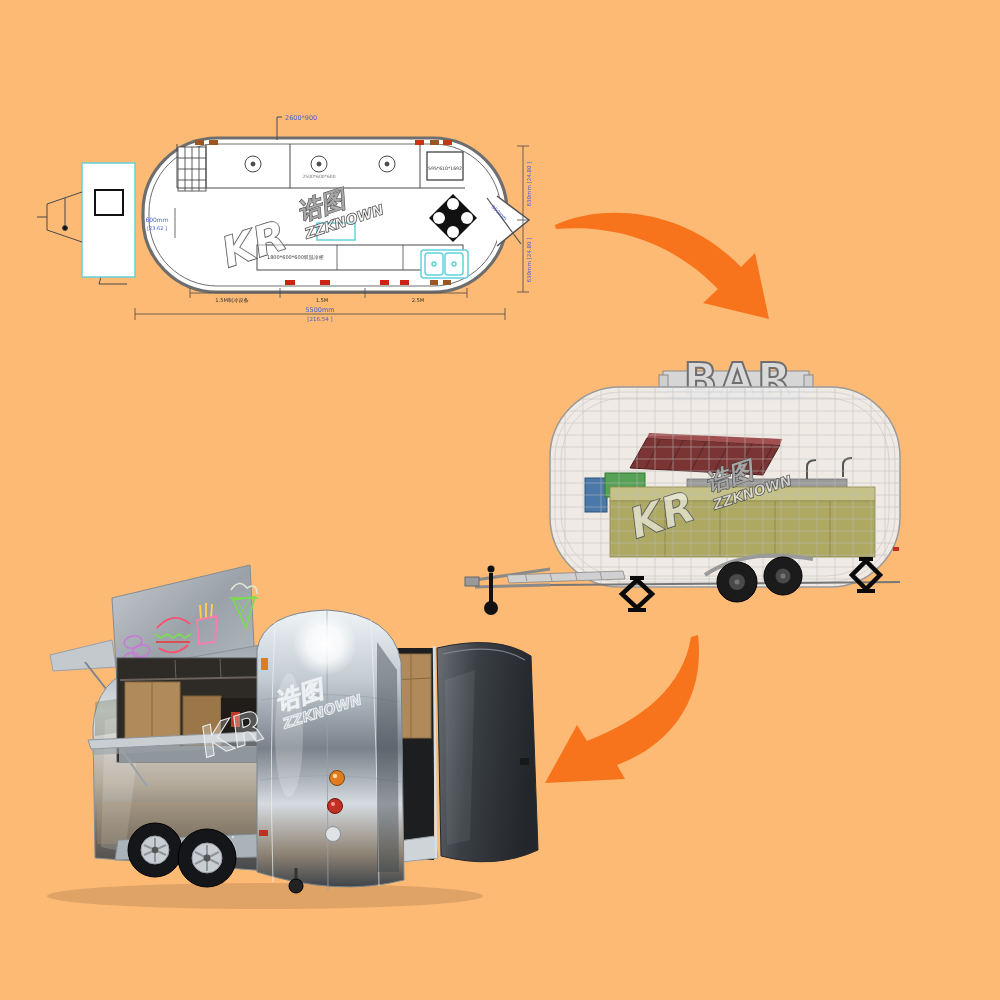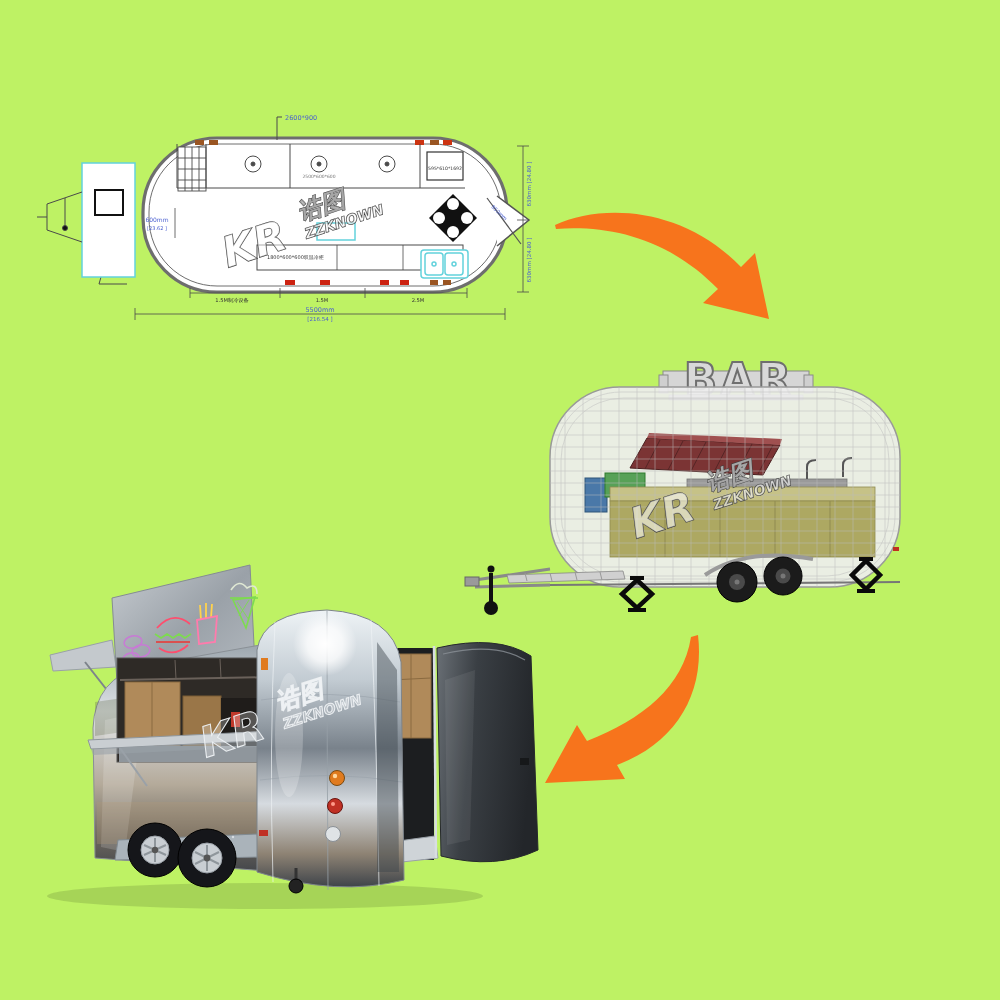--- a/index.html
+++ b/index.html
@@ -1,16 +1,16 @@
 <!DOCTYPE html>
 <html><head>
 <meta charset="utf-8">
 <style>
   html,body{margin:0;padding:0;background:#fff;}
-  .canvas{position:relative;width:1000px;height:1000px;background:#bef264;overflow:hidden;
+  .canvas{position:relative;width:1000px;height:1000px;background:#fdba74;overflow:hidden;
           font-family:"DejaVu Sans",sans-serif;}
   .abs{position:absolute;}
   svg{display:block;}
   text{font-family:"DejaVu Sans",sans-serif;}
   .dim{fill:#4a5fd0;}
   .bpline{stroke:#4a4a4a;stroke-width:1;fill:none;}
   .wm text{font-weight:bold;font-style:italic;paint-order:stroke;}
   .wm-dark text{fill:rgba(255,255,255,.55);stroke:#3a3a3a;stroke-width:1;}
   .wm-light text{fill:rgba(255,255,255,.25);stroke:#e9edf0;stroke-width:1;}
 </style>

